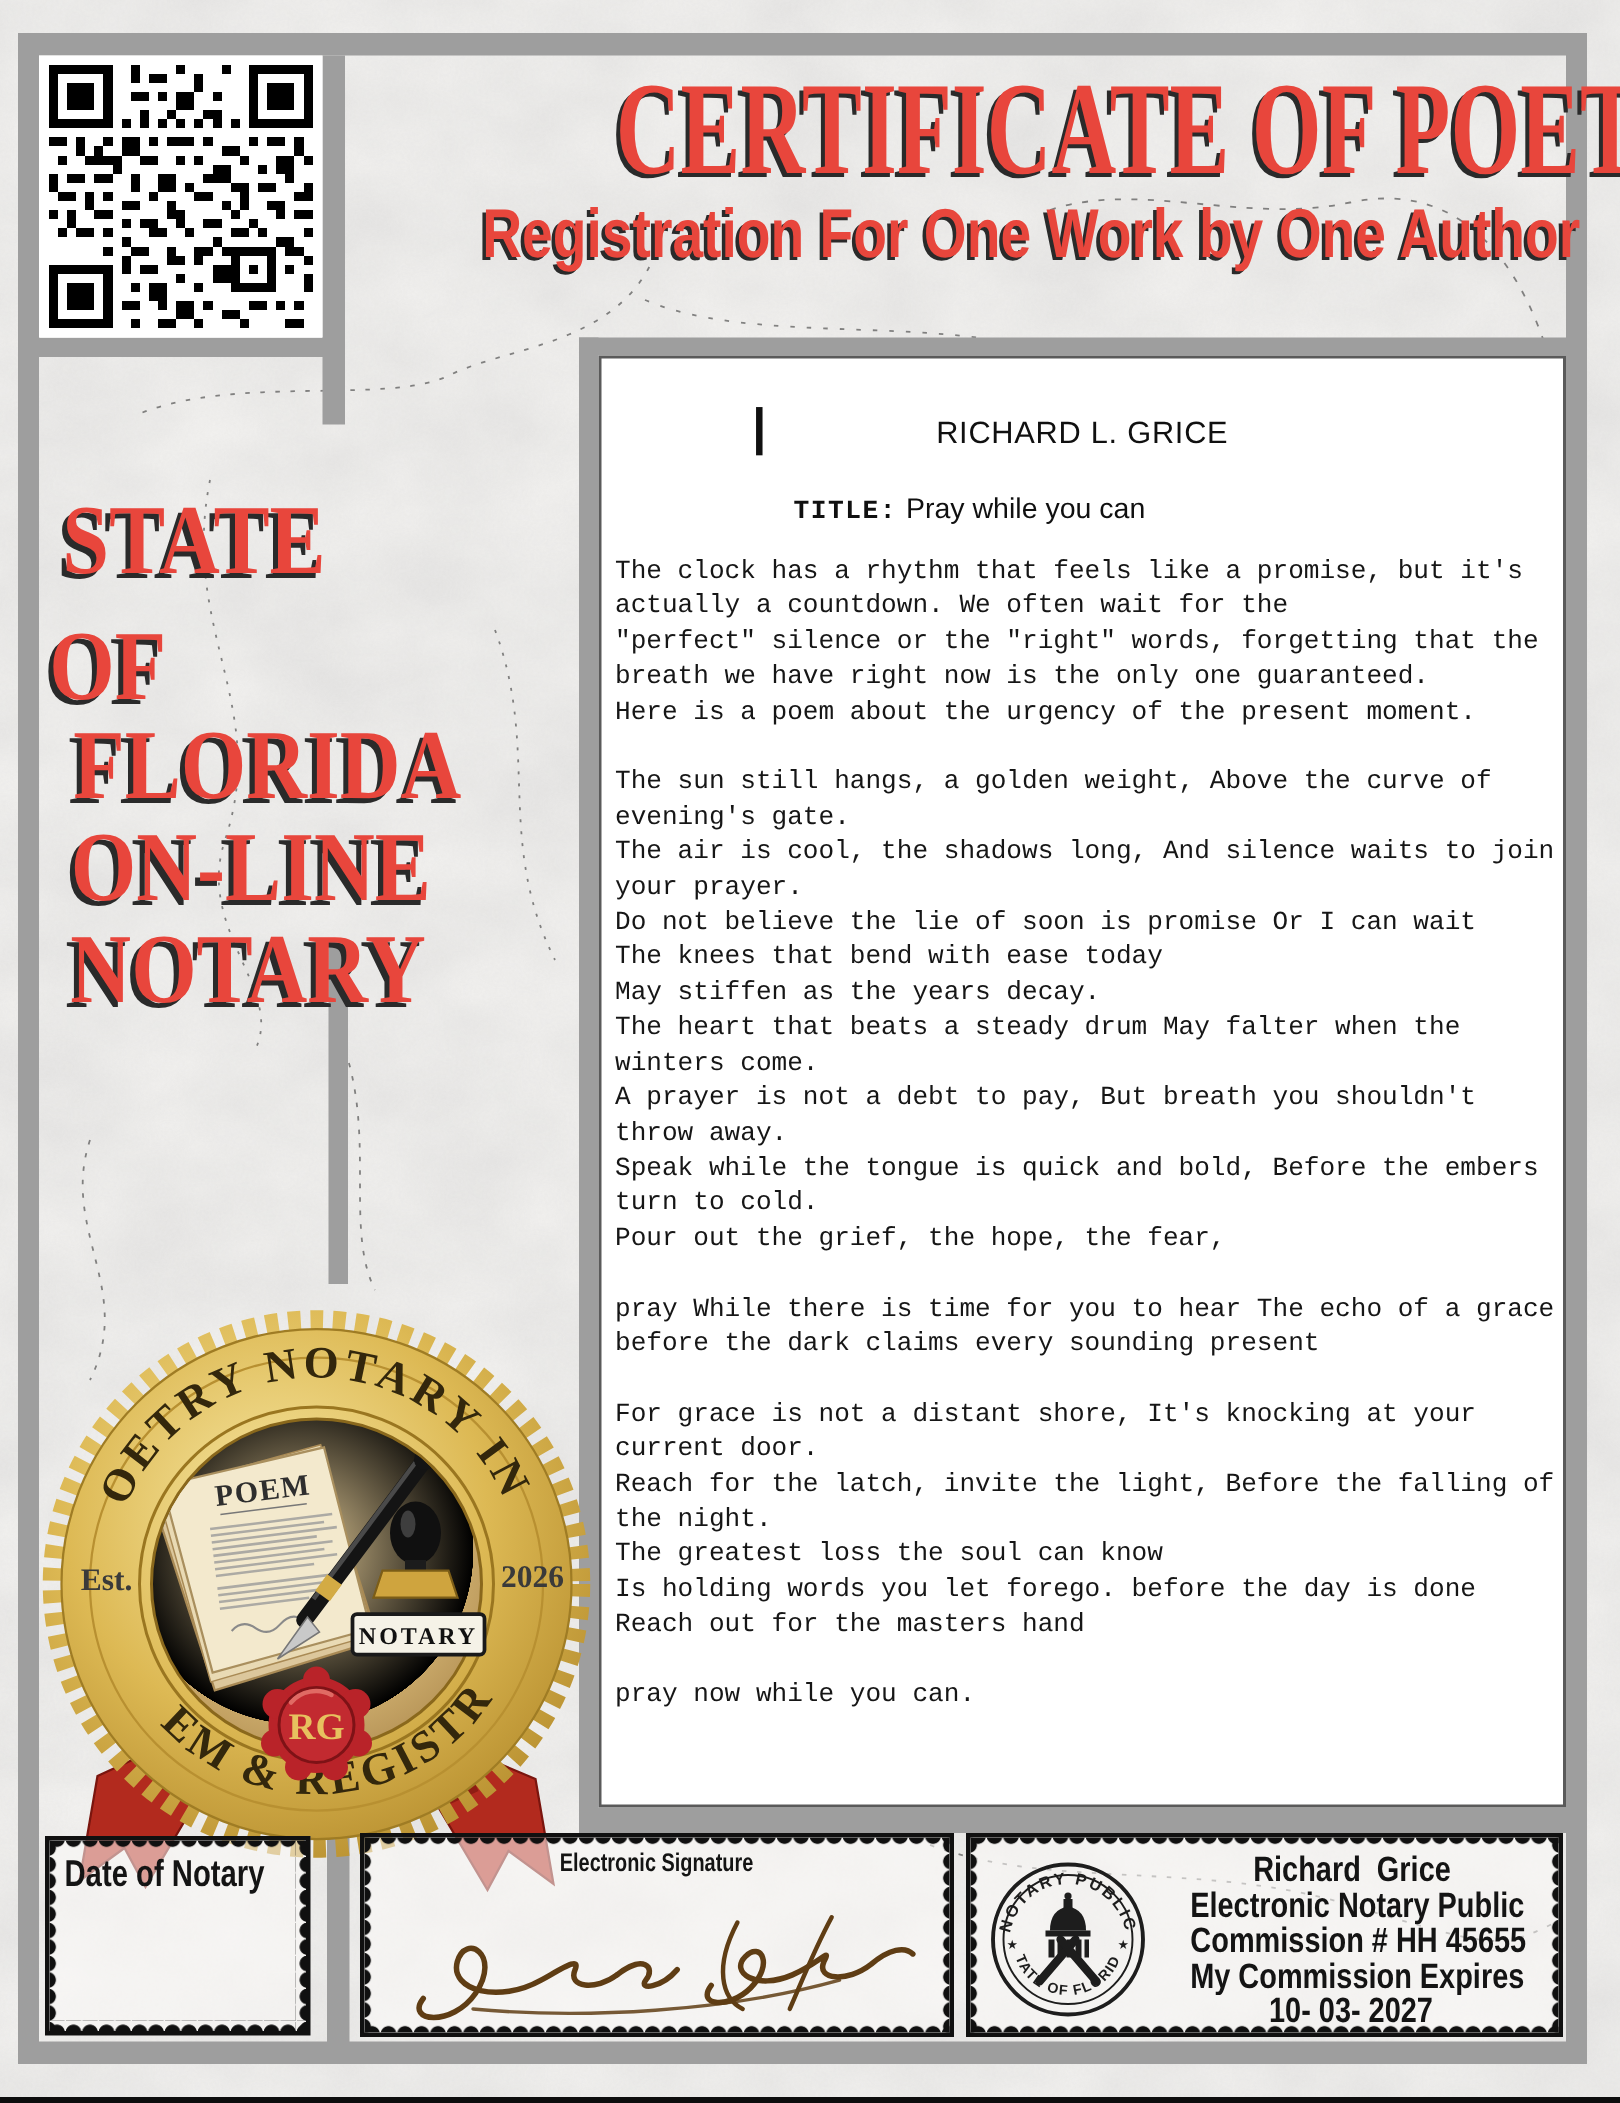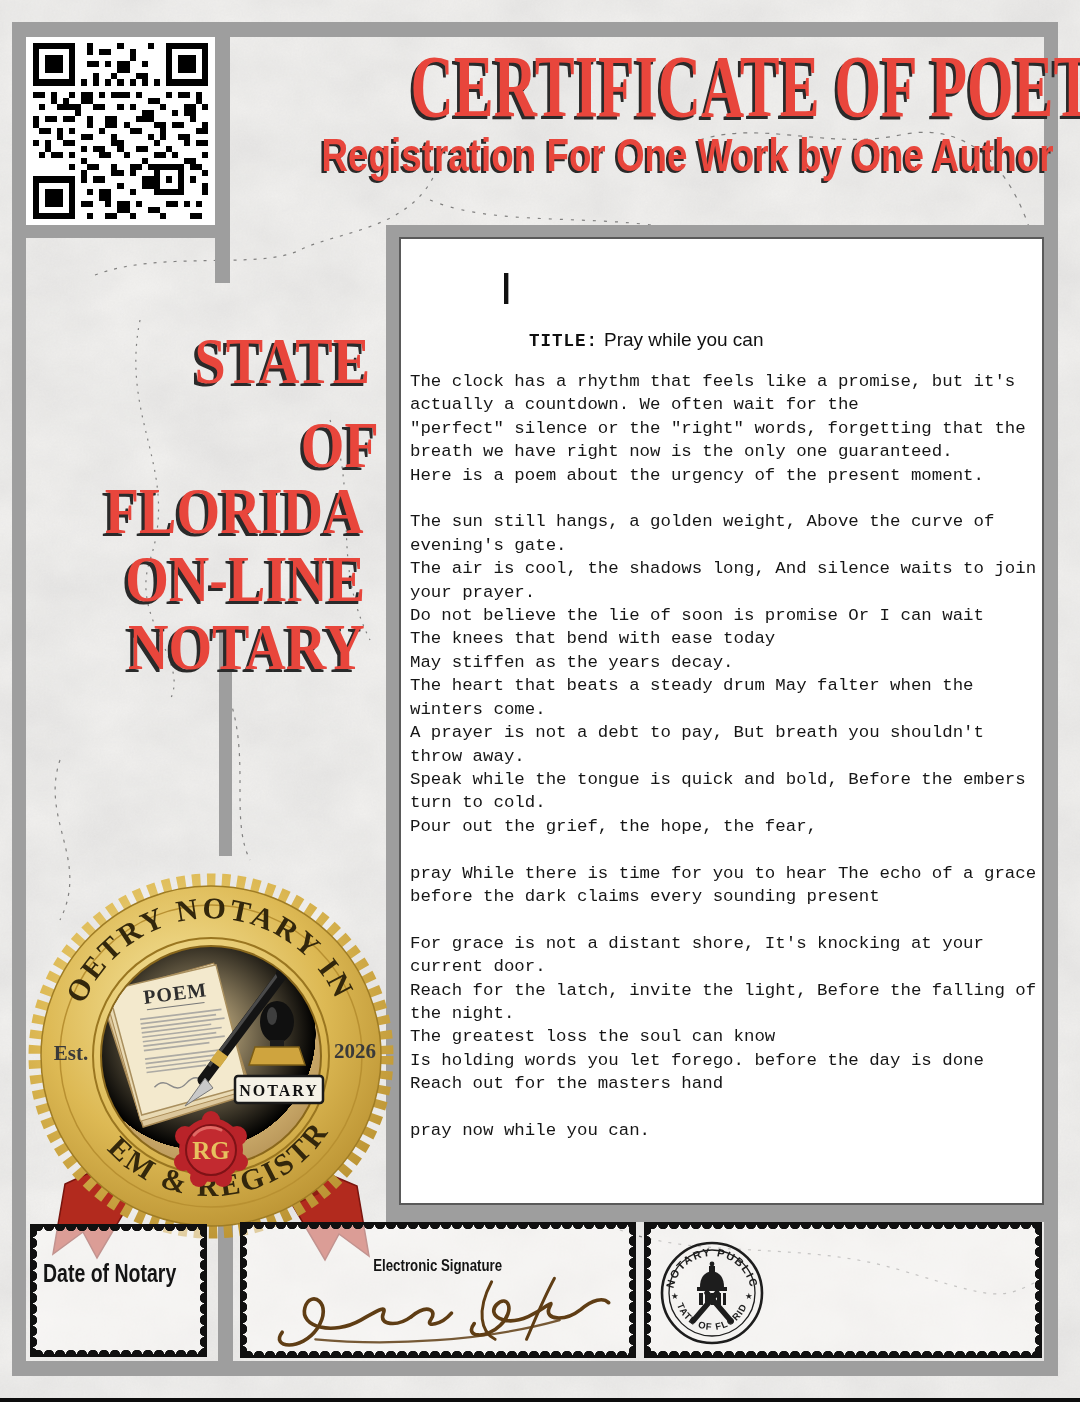--- a/index.html
+++ b/index.html
@@ -31,21 +31,21 @@
              font-weight:bold;text-shadow:-4px 3px 0 #2a2a2a;white-space:nowrap;}
   .red-sans{color:#e8463c;font-family:"Liberation Sans","DejaVu Sans",sans-serif;
             font-weight:bold;text-shadow:-3px 2px 0 #2a2a2a;white-space:nowrap;}
   .squeeze{display:inline-block;transform-origin:center;}
   .header-zone{left:230px;top:37px;width:814px;height:188px;z-index:3;
                display:flex;flex-direction:column;align-items:flex-start;justify-content:flex-start;}
   .header-title{font-size:88px;line-height:84px;margin-top:8px;}
   .header-title .squeeze{transform:scaleX(0.68);}
   .header-subtitle{font-size:46px;line-height:48px;margin-top:2px;}
   .header-subtitle .squeeze{transform:scaleX(0.80);}
-  .state-zone{left:26px;top:300px;width:360px;z-index:3;text-align:right;}
+  .state-zone{left:26px;top:300px;width:360px;z-index:3;text-align:left;}
   .state-line{font-size:66px;line-height:66px;}
   .state-line .squeeze{transform:scaleX(0.85);}
   
   .poem-box{left:399px;top:237px;width:645px;height:968px;background:#ffffff;
             border:2px solid #5a5a5a;box-sizing:border-box;z-index:3;}
   .poem-cursor{left:95px;top:30px;font-family:"Liberation Mono",monospace;
                font-size:34px;font-weight:bold;color:#111;}
   .poem-author{left:0;right:0;top:38px;text-align:center;color:#101010;
                font-size:20.5px;letter-spacing:0.5px;font-family:"Liberation Sans",sans-serif;}
   .poem-title-row{left:128px;top:90px;color:#101010;}
@@ -64,21 +64,21 @@
   .edge-b{position:absolute;bottom:0;left:0;right:0;height:7px;background-image:
           radial-gradient(circle at 5px 8px,#101010 5px,transparent 5.5px);
           background-size:11px 7px;background-repeat:repeat-x;}
   .edge-l{position:absolute;left:0;top:0;bottom:0;width:7px;background-image:
           radial-gradient(circle at -1px 5px,#101010 5px,transparent 5.5px);
           background-size:7px 11px;background-repeat:repeat-y;}
   .edge-r{position:absolute;right:0;top:0;bottom:0;width:7px;background-image:
           radial-gradient(circle at 8px 5px,#101010 5px,transparent 5.5px);
           background-size:7px 11px;background-repeat:repeat-y;}
   .stamp-label{color:#141414;font-weight:bold;font-family:"Liberation Sans",sans-serif;
-               white-space:nowrap;margin-top:24px;}
+               white-space:nowrap;}
   .stamp-label .squeeze{transform:scaleX(0.78);}
   .stamp-date{left:30px;top:1224px;width:177px;height:133px;}
   .stamp-date .stamp-label{position:absolute;left:10px;top:8px;font-size:25px;transform-origin:left center;}
   .stamp-date .stamp-label .squeeze{transform-origin:left center;}
   .stamp-sig{left:240px;top:1222px;width:396px;height:136px;}
   .stamp-sig .stamp-label{position:absolute;left:0;right:0;top:7px;text-align:center;font-size:17px;}
   .sig-svg{position:absolute;left:6px;top:34px;width:384px;height:96px;}
   .stamp-notary{left:644px;top:1222px;width:398px;height:136px;}
   .notary-seal{position:absolute;left:10px;top:12px;width:110px;height:112px;}
   .notary-text{position:absolute;left:122px;right:6px;top:10px;text-align:center;}
@@ -277,20 +277,21 @@
 <div class="abs state-zone">
   <div class="red-serif state-line" style="margin-top:28px"><span class="squeeze">STATE</span></div>
   <div class="red-serif state-line" style="margin-top:18px"><span class="squeeze">OF</span></div>
   <div class="red-serif state-line" style="margin-top:0px"><span class="squeeze">FLORIDA</span></div>
   <div class="red-serif state-line" style="margin-top:2px"><span class="squeeze">ON-LINE</span></div>
   <div class="red-serif state-line" style="margin-top:2px"><span class="squeeze">NOTARY</span></div>
 </div>
 
 <div class="abs poem-box">
   <div class="abs poem-cursor">|</div>
+  <div class="abs poem-author">RICHARD L. GRICE</div>
   <div class="abs poem-title-row">
     <span class="poem-title-label">TITLE:</span><span class="poem-title-value">Pray while you can</span>
   </div>
   <div class="abs poem-body">The clock has a rhythm that feels like a promise, but it's
 actually a countdown. We often wait for the
 "perfect" silence or the "right" words, forgetting that the
 breath we have right now is the only one guaranteed.
 Here is a poem about the urgency of the present moment.
 
 The sun still hangs, a golden weight, Above the curve of
@@ -471,13 +472,20 @@
       <rect x="40" y="50" width="30" height="4"></rect>
       <rect x="42" y="56" width="4" height="12"></rect>
         <rect x="48" y="56" width="4" height="12"></rect>
       <rect x="54" y="56" width="4" height="12"></rect>
         <rect x="60" y="56" width="4" height="12"></rect>
         <rect x="66" y="56" width="3" height="12"></rect>
       <path d="M36,84 L60,56" stroke="#1d1d1d" stroke-width="5.5" stroke-linecap="round"></path>
       <path d="M50,56 L74,84" stroke="#1d1d1d" stroke-width="5.5" stroke-linecap="round"></path>
     </g>
   </svg>
+  <div class="notary-text">
+    <div class="notary-line"><span class="squeeze">Richard  Grice</span></div>
+    <div class="notary-line"><span class="squeeze">Electronic Notary Public</span></div>
+    <div class="notary-line"><span class="squeeze">Commission # HH 45655</span></div>
+    <div class="notary-line"><span class="squeeze">My Commission Expires</span></div>
+    <div class="notary-line"><span class="squeeze">10- 03- 2027</span></div>
+  </div>
 </div>
 
 </body></html>

